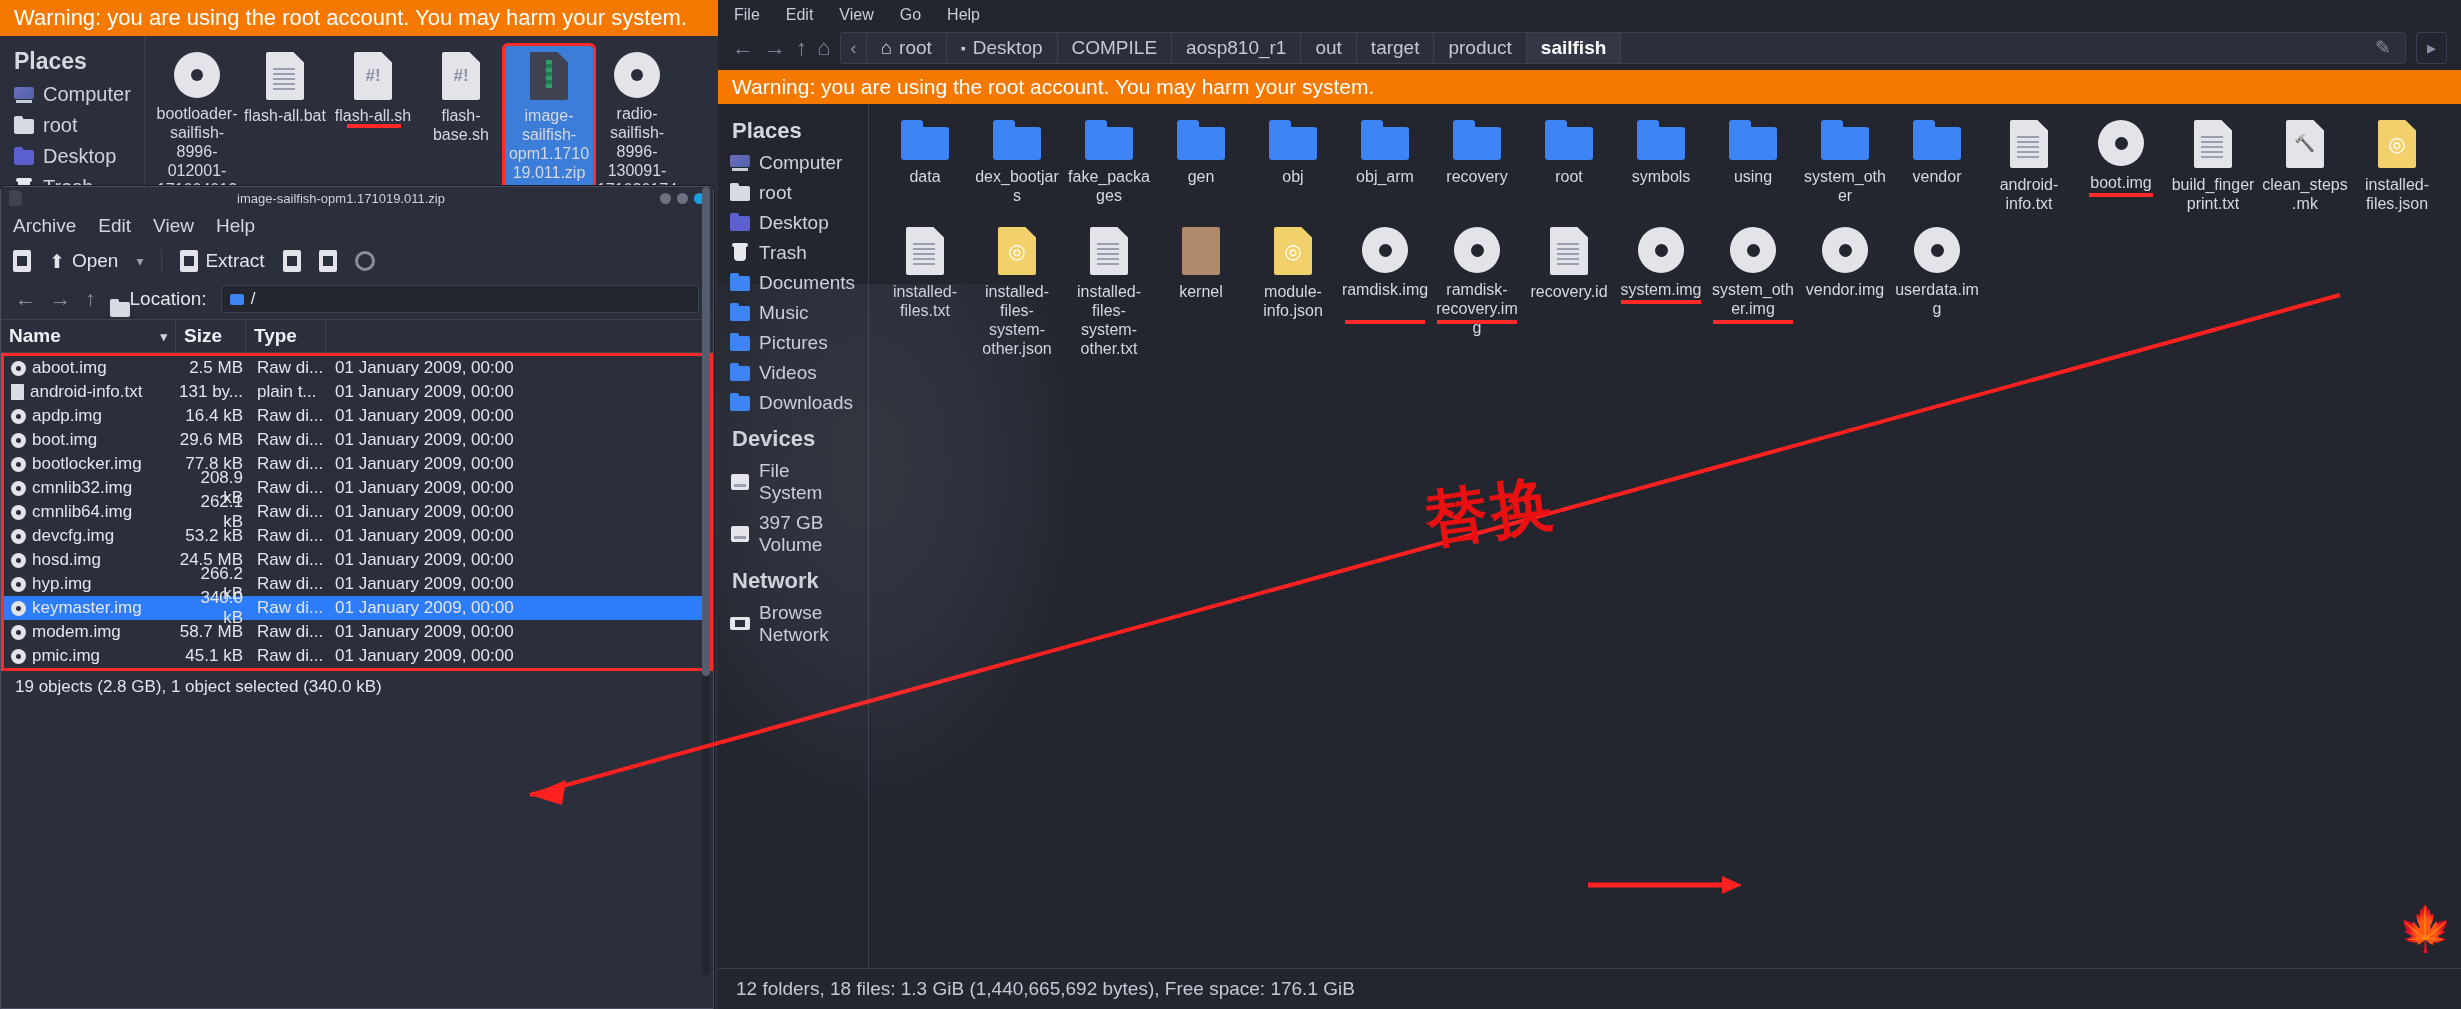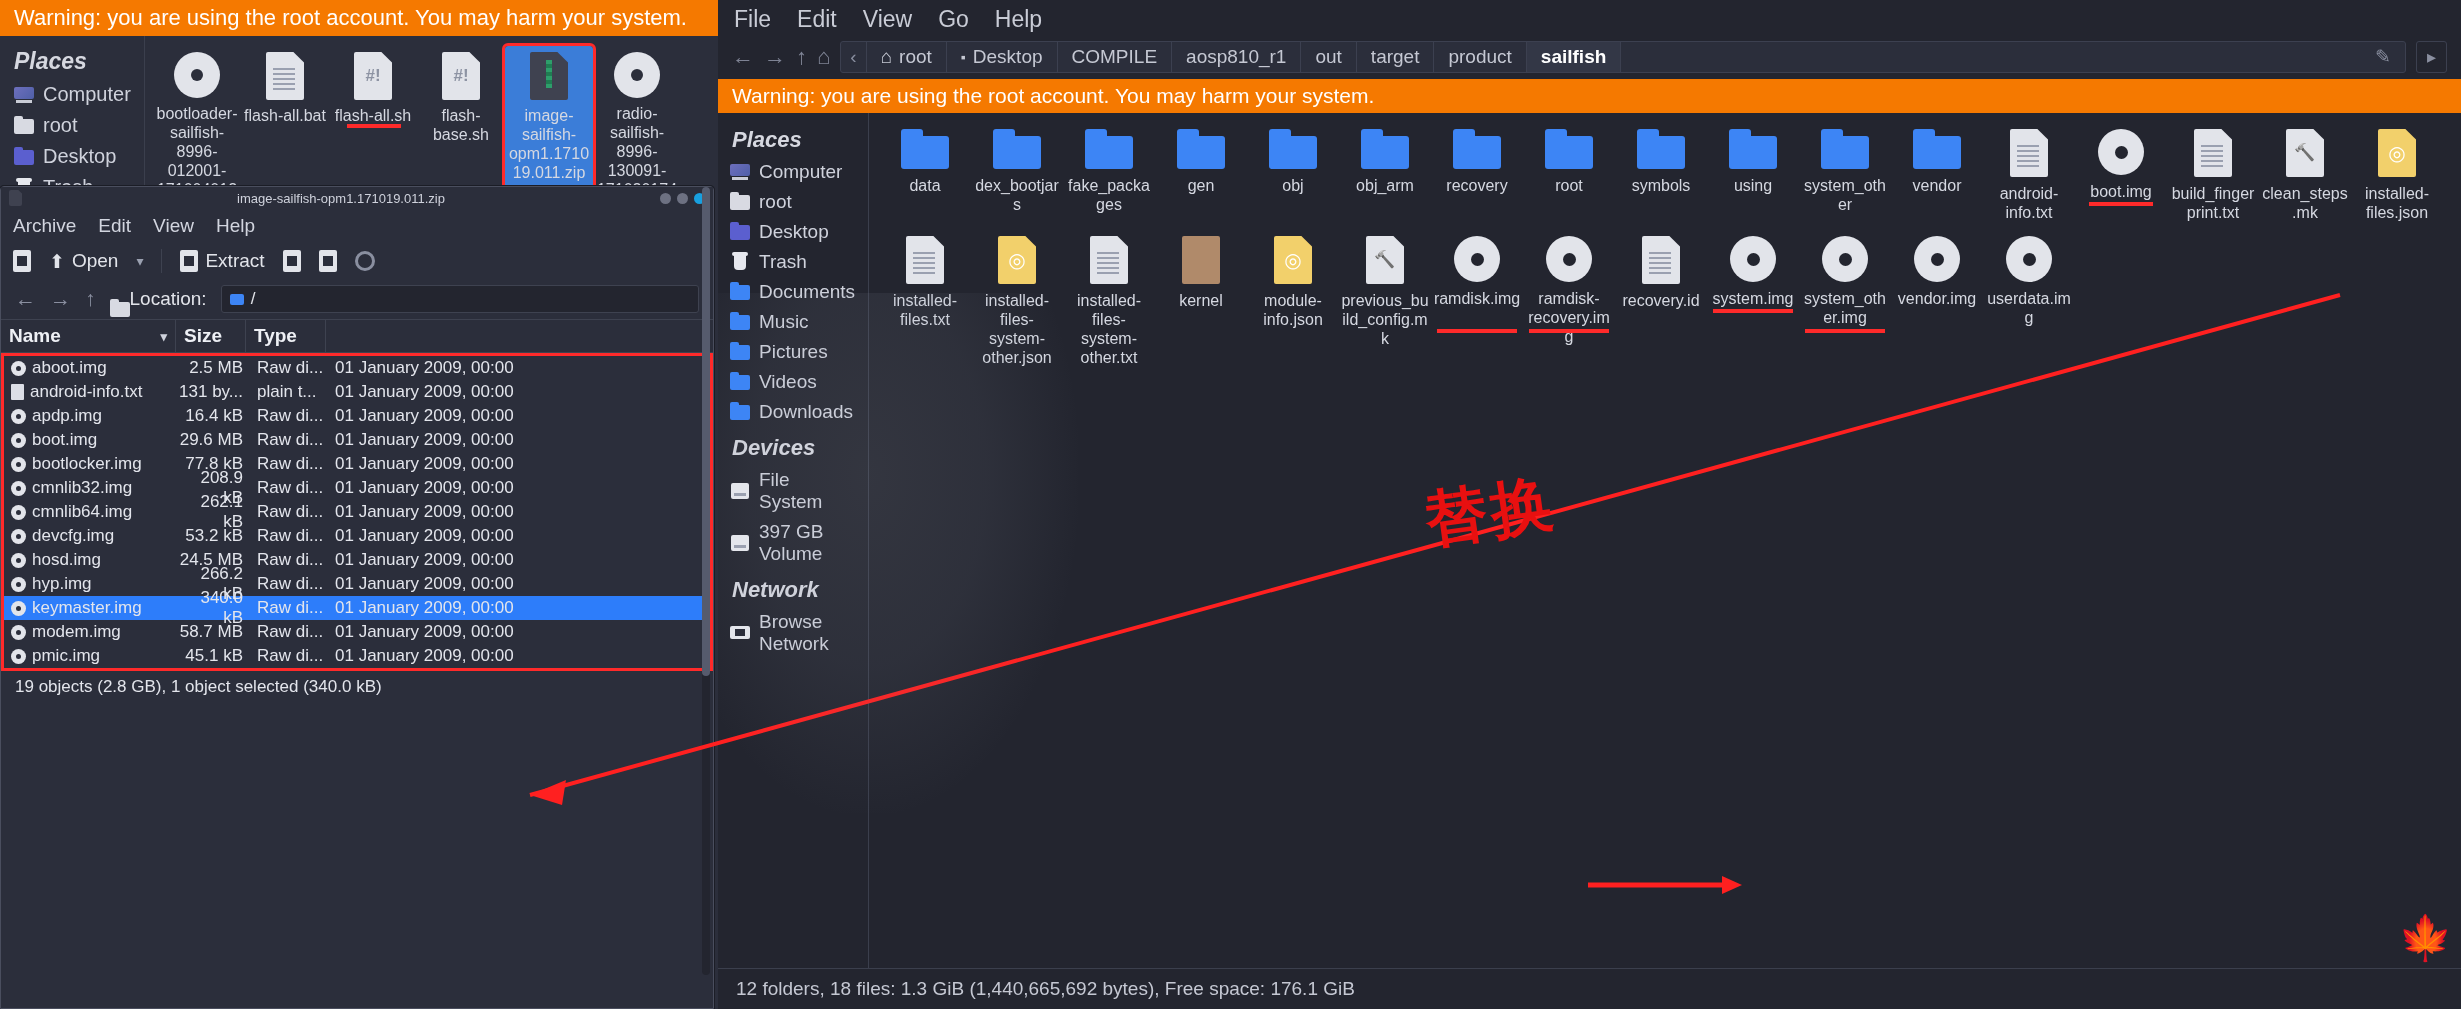--- a/index.html
+++ b/index.html
@@ -11,21 +11,21 @@
   }
   .screen { position: relative; width: 2461px; height: 1009px; background: #ffffff; }
 
   
   .warning-bar {
     background: #f57900; color: #ffffff;
     font-size: 22px; padding: 5px 14px;
     white-space: nowrap; overflow: hidden;
     font-family: "Liberation Sans", sans-serif;
   }
-  .places-title { color: #d6d8e0; font-size: 23px; font-weight: bold; padding: 8px 14px 4px 14px; font-style: italic; }
+  .places-title { color: #d6d8e0; font-size: 23px; font-weight: bold; padding: 8px 14px 4px 14px; }
   .place-item { display: flex; align-items: center; gap: 9px; padding: 4px 14px; color: #cfd2dc; font-size: 20px; }
   .place-item .gl { width: 20px; height: 20px; display: inline-block; flex: 0 0 20px; }
 
   
   .ico-folder { position: relative; }
   .ico-folder::before {
     content:""; position:absolute; left:0; top:3px; width:20px; height:15px;
     background:#3d85f5; border-radius:2px;
   }
   .ico-folder::after {
@@ -126,21 +126,21 @@
   .aw-row .c-date { flex:1; color:#e3e5ec; font-size:17px; padding-left:6px; }
   .mini-disc { width:15px;height:15px;border-radius:50%;background:#e2e4ea;position:relative;flex:0 0 15px; }
   .mini-disc::after { content:""; position:absolute; left:5px;top:5px;width:5px;height:5px;border-radius:50%;background:#2b2e3b; }
   .mini-doc { width:13px;height:16px;background:#dcdee6;border-radius:1px;flex:0 0 13px; }
   .aw-status { color:#e3e5ec; font-size:17px; padding:6px 14px; }
   .aw-scrollbar { position:absolute; right:3px; top:0; width:8px; height:96%; background:#23252f; border-radius:4px; }
   .aw-scrollbar i { display:block; width:8px; height:62%; background:#565b6d; border-radius:4px; }
 
   
   .right-pane { position:absolute; left:718px; top:0; width:1743px; height:1009px; background:#23252f; overflow:hidden; }
-  .rp-menubar { display:flex; gap:26px; padding:6px 16px; color:#c9ccd6; font-size:23px; background:#23252f; }
+  .rp-menubar { display:flex; gap:26px; padding:6px 16px; color:#c9ccd6; font-size:16px; background:#23252f; }
   .rp-pathbar { display:flex; align-items:center; gap:10px; padding:2px 14px 6px 14px; }
   .rp-pathbar .nav { color:#7e8394; font-size:22px; }
   .rp-crumbs { display:flex; align-items:center; border:1px solid #3c4050; border-radius:3px; overflow:hidden; flex:1; height:32px; background:#2b2e3b; }
   .crumb { padding:0 14px; color:#c5c8d3; font-size:19px; line-height:30px; border-right:1px solid #3c4050; white-space:nowrap; display:flex; align-items:center; gap:7px; }
   .crumb.active { background:#333746; color:#ffffff; font-weight:bold; }
   .crumb.grow { flex:1; border-right:none; justify-content:flex-end; color:#8a8fa0; }
   .crumb-arrow { padding:0 10px; color:#8a8fa0; font-size:18px; line-height:30px; border-left:1px solid #3c4050; }
   .rp-warning { background:#f57900; color:#fff; font-size:21px; padding:5px 14px; margin:0 0 0 0; }
   .rp-body { display:flex; height:calc(100% - 140px); }
   .rp-sidebar { width:150px; padding-top:6px; position:relative; z-index:2; }
@@ -645,24 +645,20 @@
             </div>
           <div class="rp-cell">
               <div class="g-bin"></div>
               <div class="label">kernel</div>
             </div>
 
           <div class="rp-cell">
               <div class="g-json"></div>
               <div class="label">module-info.json</div>
             </div>
-          <div class="rp-cell">
-              <div class="g-mk"></div>
-              <div class="label">previous_build_config.mk</div>
-            </div>
           <div class="rp-cell" style="position:relative">
               <div class="g-bigdisc"></div>
               <div class="label">ramdisk.img</div>
               <div class="uline" style="left:6px;top:101px;width:80px;"></div>
             </div>
           <div class="rp-cell" style="position:relative">
               <div class="g-bigdisc"></div>
               <div class="label">ramdisk-recovery.img</div>
               <div class="uline" style="left:6px;top:101px;width:80px;"></div>
             </div>

